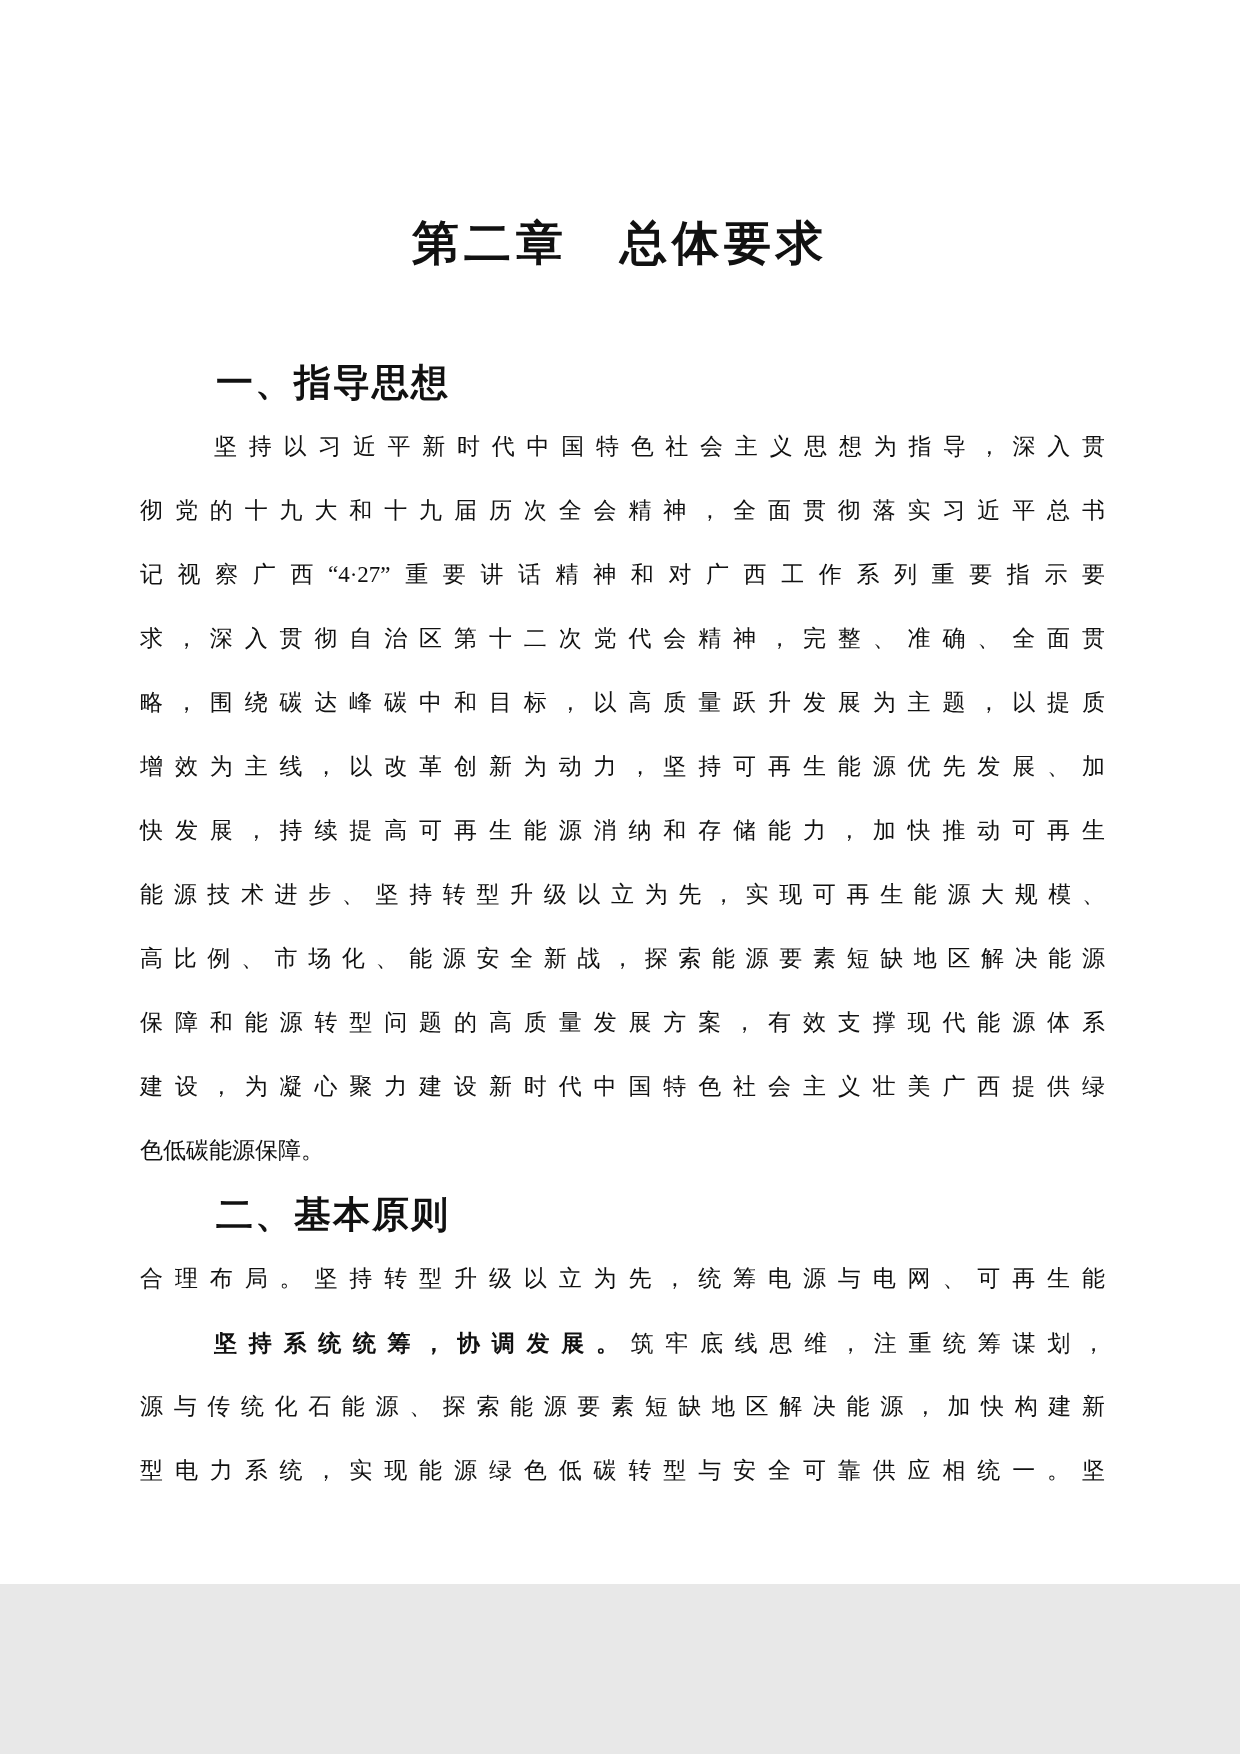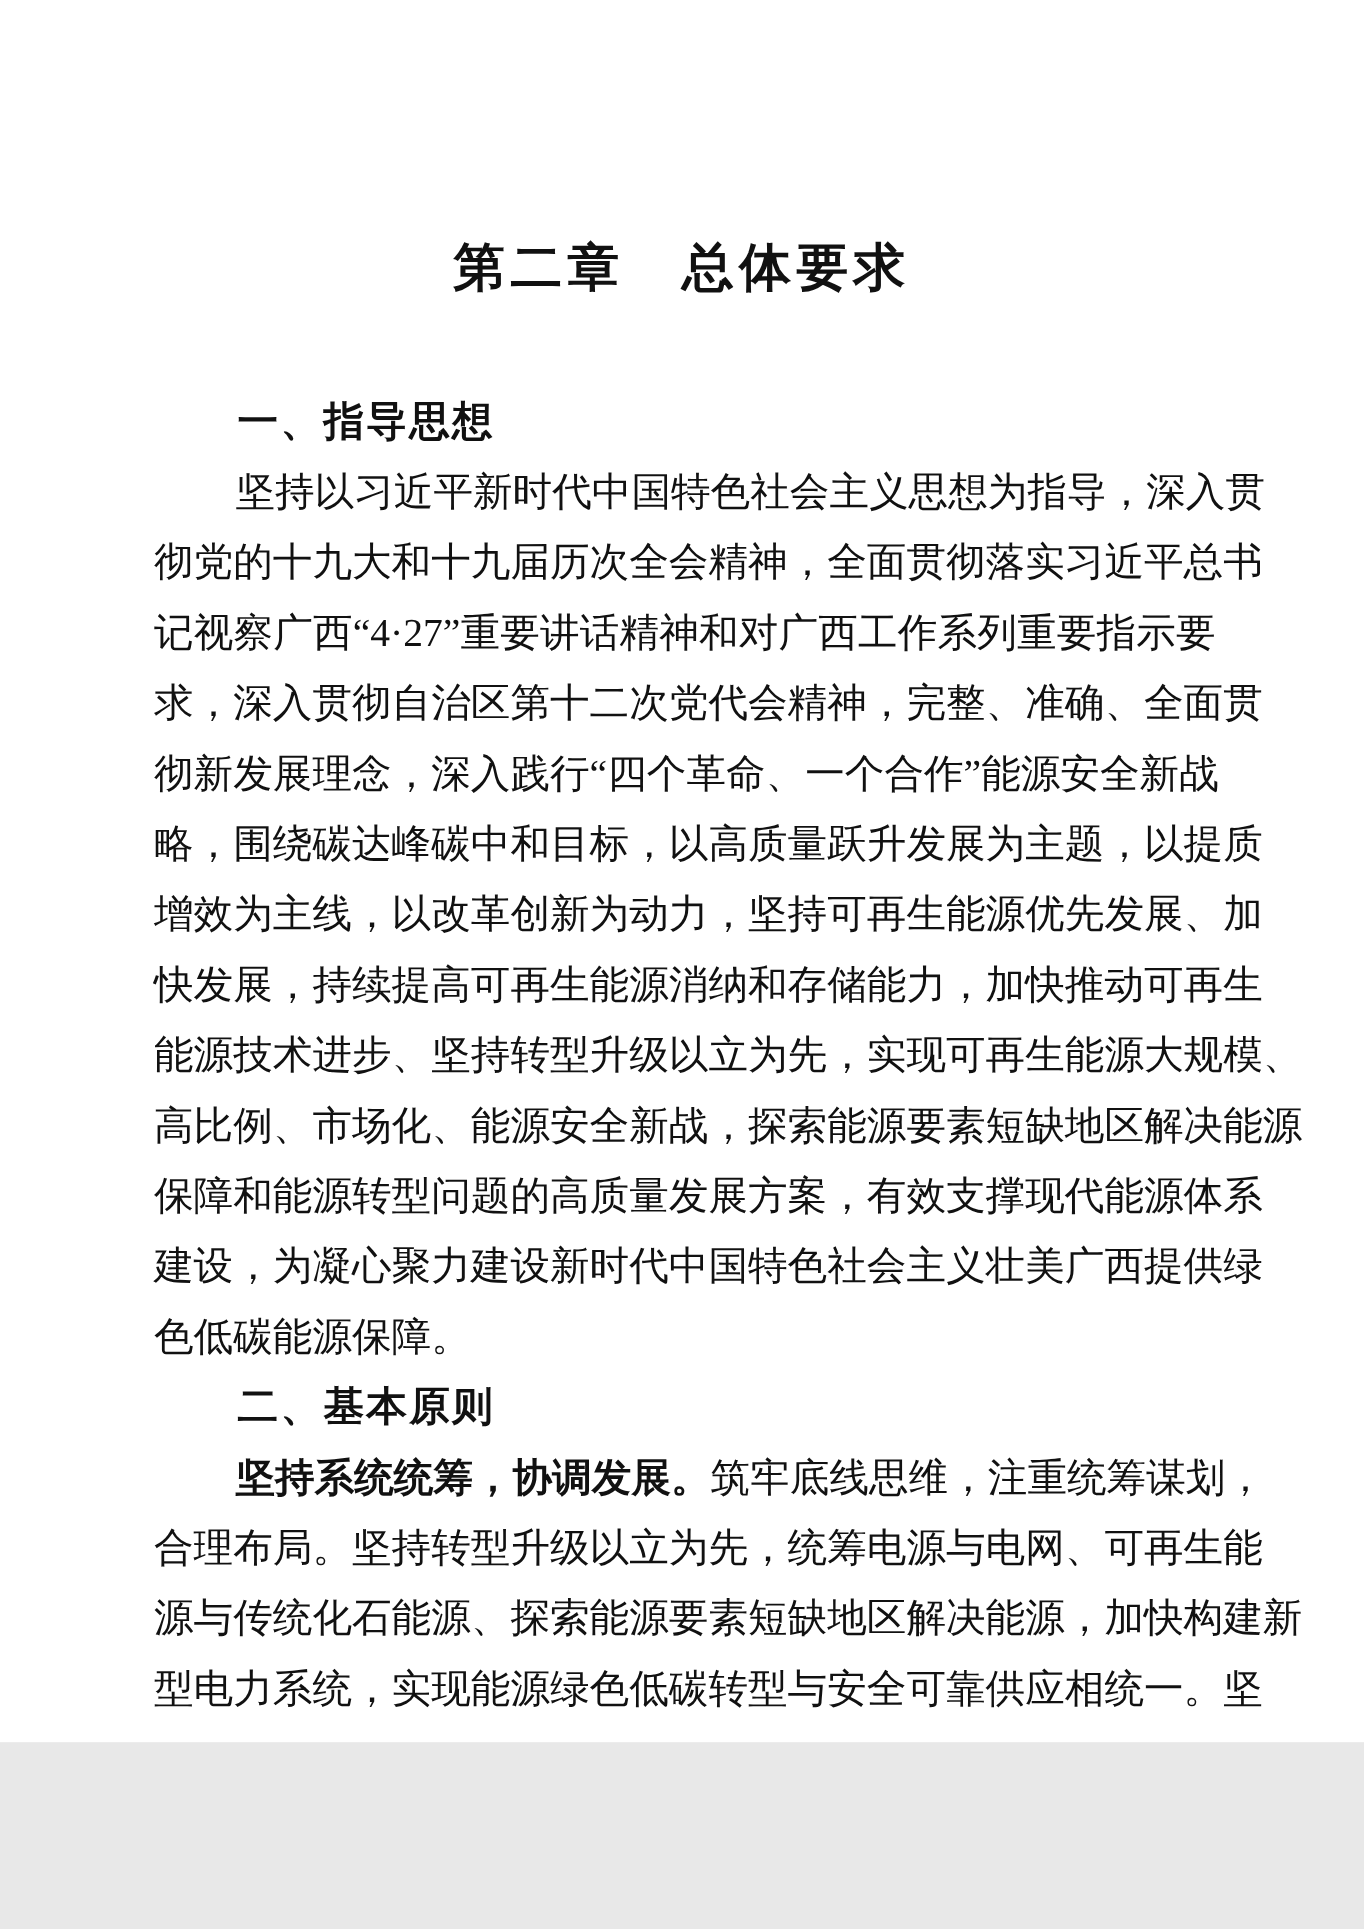--- a/index.html
+++ b/index.html
@@ -29,21 +29,21 @@
   }
   .doc-body {
     position: absolute;
     top: 351px;
     left: 140px;
     width: 965px;
   }
   .line {
     height: 64px;
     line-height: 64px;
-    font-size: 36px;
+    font-size: 23px;
     text-align: justify;
     text-align-last: justify;
     white-space: nowrap;
   }
   .line.indent {
     padding-left: 74px;
   }
   .line.para-end {
     text-align: right;
     text-align-last: left;
@@ -75,30 +75,29 @@
 
 <div class="page">
   <div class="doc-title">第二章　总体要求</div>
 
   <div class="doc-body">
       <div class="sec-heading">一、指导思想</div>
       <div class="line indent">坚持以习近平新时代中国特色社会主义思想为指导，深入贯</div>
       <div class="line">彻党的十九大和十九届历次全会精神，全面贯彻落实习近平总书</div>
       <div class="line">记视察广西“4·27”重要讲话精神和对广西工作系列重要指示要</div>
       <div class="line">求，深入贯彻自治区第十二次党代会精神，完整、准确、全面贯</div>
-      <div class="line">彻新发展理念，深入践行“四个革命、一个合作”能源安全新战</div>
       <div class="line">略，围绕碳达峰碳中和目标，以高质量跃升发展为主题，以提质</div>
       <div class="line">增效为主线，以改革创新为动力，坚持可再生能源优先发展、加</div>
       <div class="line">快发展，持续提高可再生能源消纳和存储能力，加快推动可再生</div>
       <div class="line">能源技术进步、坚持转型升级以立为先，实现可再生能源大规模、</div>
       <div class="line">高比例、市场化、能源安全新战，探索能源要素短缺地区解决能源</div>
       <div class="line">保障和能源转型问题的高质量发展方案，有效支撑现代能源体系</div>
       <div class="line">建设，为凝心聚力建设新时代中国特色社会主义壮美广西提供绿</div>
       <div class="line para-end">色低碳能源保障。</div>
       <div class="sec-heading">二、基本原则</div>
+      <div class="line">合理布局。坚持转型升级以立为先，统筹电源与电网、可再生能</div>
       <div class="line indent"><span class="lead-bold">坚持系统统筹，协调发展。</span><span>筑牢底线思维，注重统筹谋划，</span></div>
-      <div class="line">合理布局。坚持转型升级以立为先，统筹电源与电网、可再生能</div>
       <div class="line">源与传统化石能源、探索能源要素短缺地区解决能源，加快构建新</div>
       <div class="line">型电力系统，实现能源绿色低碳转型与安全可靠供应相统一。坚</div>
     </div>
 
   <div class="page-number">— 9 —</div>
 </div>
 
 </body></html>

